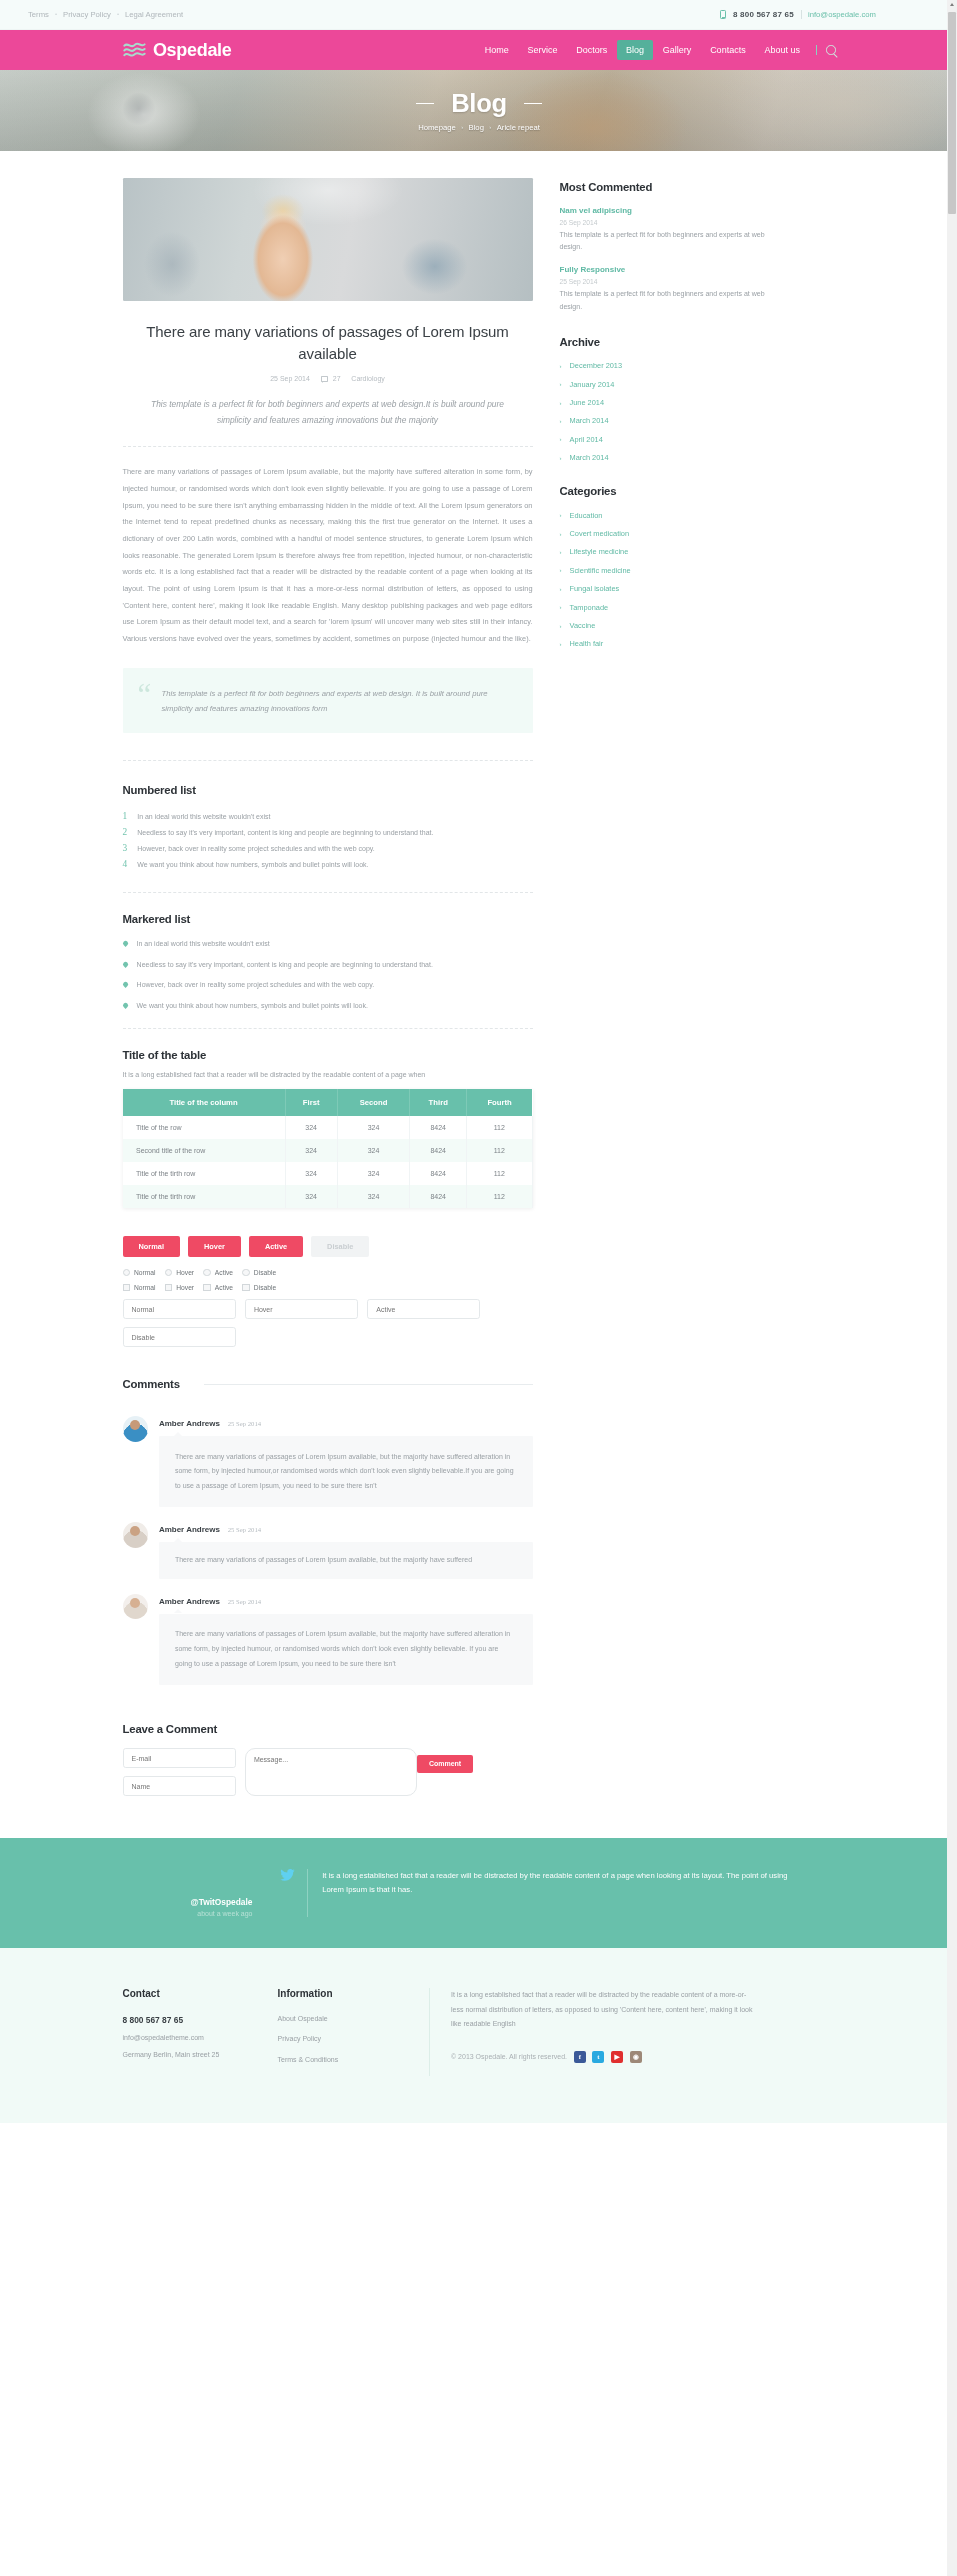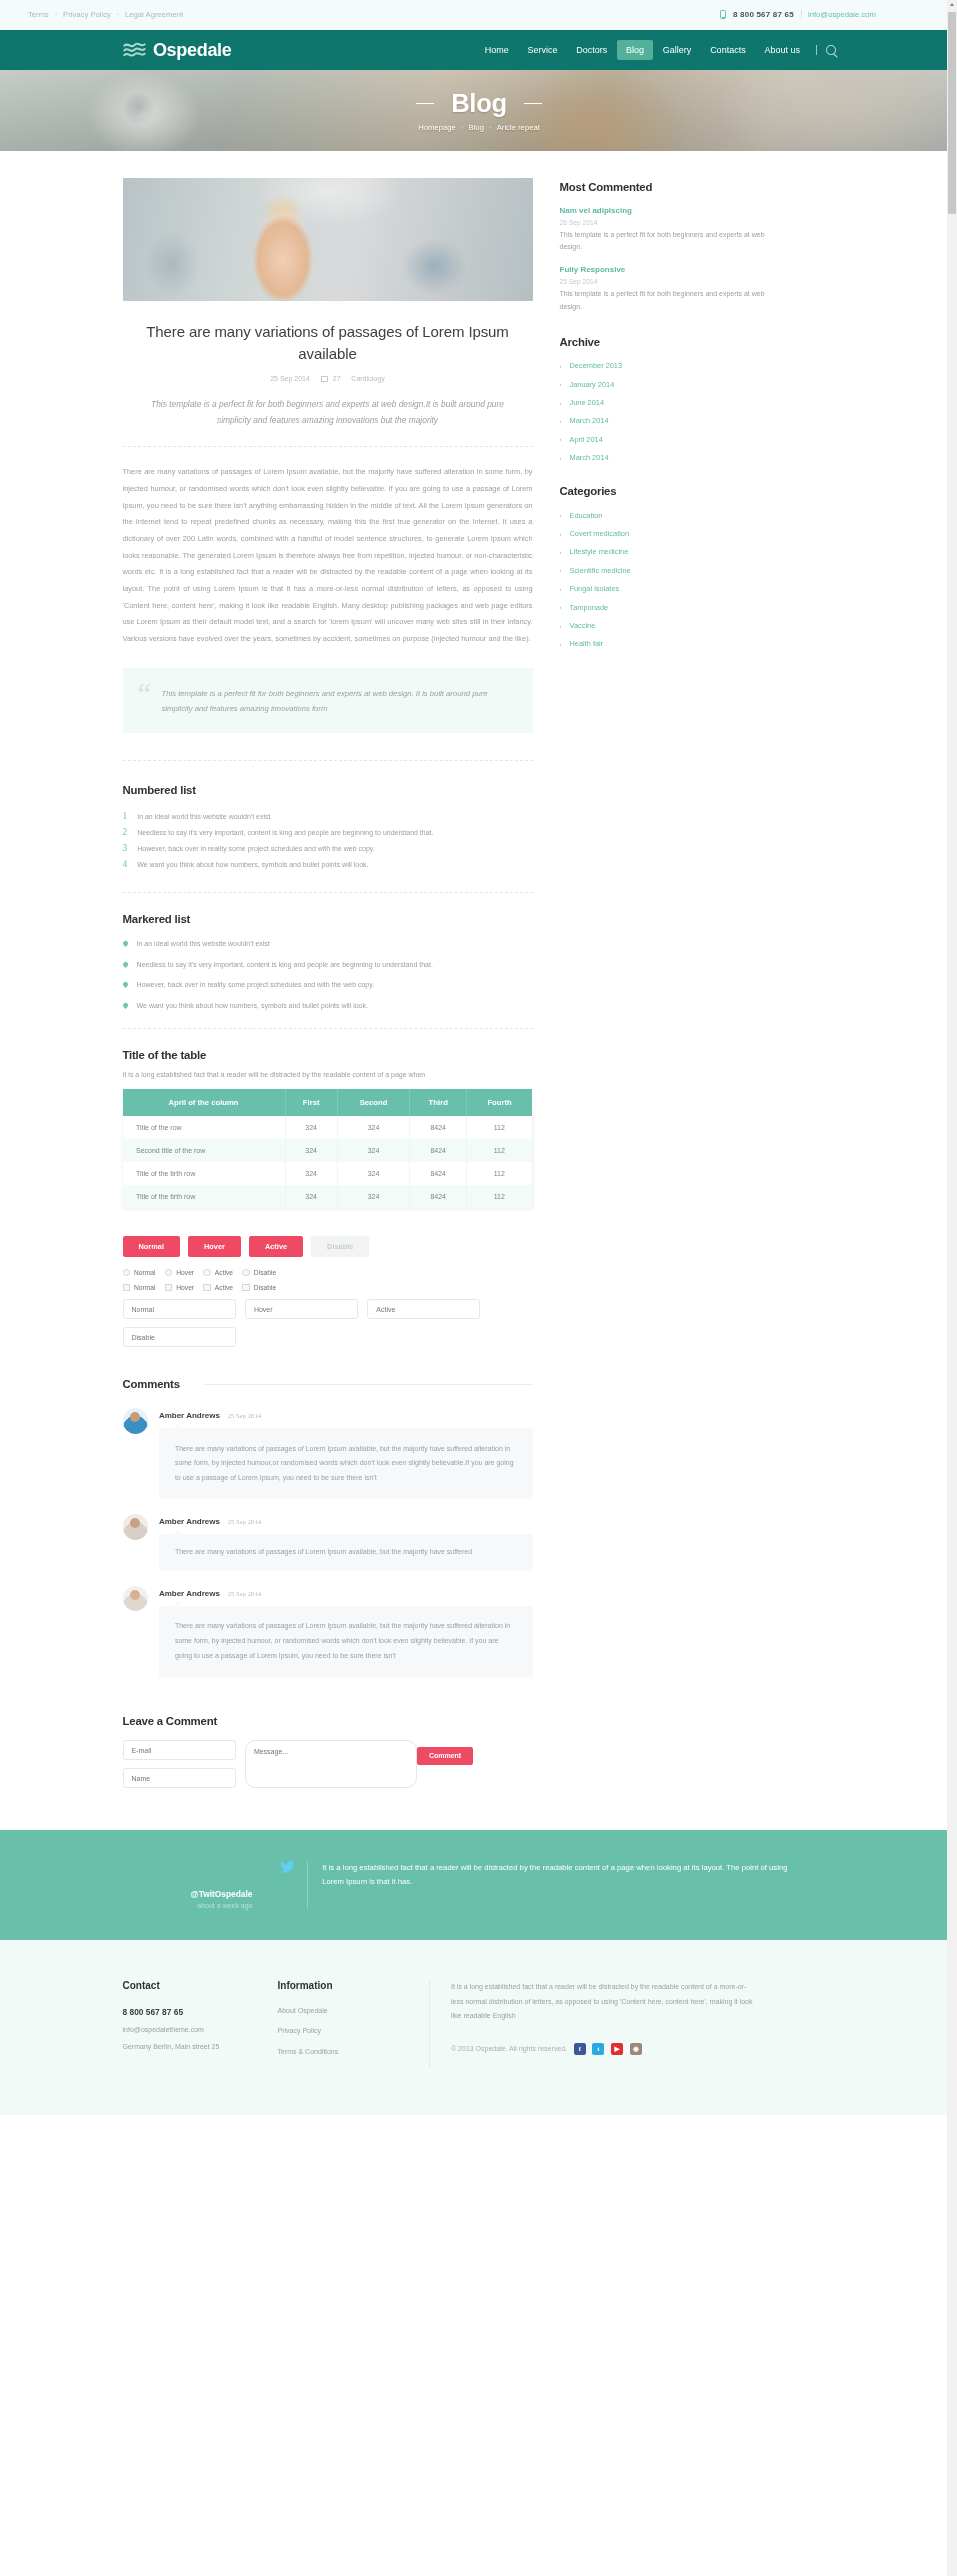--- a/index.html
+++ b/index.html
@@ -26,21 +26,21 @@
   .toplinks .sep { color: #cfd6d9; font-size: 6px; }
   .topcontact { display: flex; align-items: center; gap: 6.7px; font-size: 8px; }
   .phone-num { color: #4b5257; font-weight: bold; letter-spacing: 0.2px; }
   .vdiv { width: 0.7px; height: 9.4px; background: #d8e2e2; }
   .topmail { color: #6cc0ab; text-decoration: none; font-size: 7.7px; }
   .phone-ico { width: 6px; height: 9.4px; border: 1.1px solid #6cc0ab; border-radius: 1.3px; display:inline-block; position: relative;}
   .phone-ico:after { content:""; position:absolute; left:1px; bottom:0.7px; width:2.7px; height:0.9px; background:#6cc0ab;}
 
   
   .nav {
-    background: #0f766e;
+    background: #ec4899;
     height: 40px;
   }
   .nav .wrap { display: flex; align-items: center; justify-content: space-between; height: 40px; }
   .brand { display: flex; align-items: center; gap: 7.4px; }
   .logo-waves { display: block; }
   .brand-name { color: #fff; font-size: 18px; font-weight: bold; letter-spacing: -0.3px; }
   .menu { display: flex; align-items: center; gap: 0px; }
   .menu a {
     color: #ffffff; text-decoration: none; font-size: 9px;
     padding: 5.4px 9.4px; border-radius: 2px; display:inline-block;
@@ -143,21 +143,21 @@
   .btn { background: #ef4a64; color: #fff; font-size: 7.4px; font-weight: bold; border: none; border-radius: 2px; padding: 6px 16px; cursor: pointer; }
   .btn.dis { background: #f1f3f4; color: #c9ced1; }
   .optrow { display: flex; gap: 9.4px; align-items: center; font-size: 6.7px; color: #6d7377; margin-bottom: 8px; }
   .optrow label { display: flex; align-items: center; gap: 4px; }
   .radio { width: 7.4px; height: 7.4px; border: 0.7px solid #d2d7da; border-radius: 50%; background: #f6f7f8; display:inline-block; }
   .chk { width: 7.4px; height: 7.4px; border: 0.7px solid #d2d7da; background: #f6f7f8; display:inline-block; }
   .inputs { display: flex; gap: 9.4px; flex-wrap: wrap; margin-top: 6.7px;}
   .inp { width: 113px; height: 20px; border: 0.7px solid #e4e8ea; border-radius: 2.7px; padding: 0 8px; font-size: 7px; color: #b6bcc1; font-family: "Liberation Sans", sans-serif; background:#fff;}
 
   
-  .cmt-head { display: flex; align-items: center; gap: 24px; margin-bottom: 18px; }
+  .cmt-head { display: flex; align-items: center; gap: 24px; margin-bottom: 26px; }
   .cmt-head h3 { margin: 0; }
   .cmt-head .rule { flex: 1; height: 0.7px; background: #e8ecee; }
   .comment { display: flex; gap: 10.8px; margin-bottom: 15px; }
   .avatar { width: 25.6px; height: 25.6px; border-radius: 50%; flex: none; overflow: hidden; position: relative;
             background: radial-gradient(circle at 50% 78%, #3a8fc4 0 52%, #e7f1f6 53% 100%); }
   .avatar:after { content:""; position:absolute; left:50%; top:16%; width: 10px; height: 10px; margin-left:-5px; border-radius:50%; background:#c79a78; }
   .avatar.a2 { background: radial-gradient(circle at 50% 80%, #d8cfc6 0 52%, #f0ece8 53% 100%); }
   .avatar.a2:after { background:#caa283; }
   .avatar.a3 { background: radial-gradient(circle at 50% 80%, #e0d7cd 0 52%, #f3efec 53% 100%); }
   .avatar.a3:after { background:#d6b092; }
@@ -360,21 +360,21 @@
           </li>
       </ul>
 
       <div class="hr-dash" style="margin:19px 0 20px"></div>
 
       <h3 class="sec" style="margin-bottom:10.8px">Title of the table</h3>
       <div class="tbl-desc">It is a long established fact that a reader will be distracted by the readable content of a page when</div>
       <table class="tbl">
         <thead>
           <tr>
-            <th style="text-align:center">April of the column</th>
+            <th style="text-align:center">Title of the column</th>
             <th>First</th>
             <th>Second</th>
             <th>Third</th>
             <th>Fourth</th>
           </tr>
         </thead>
         <tbody>
           <tr>
             <td>Title of the row</td>
             <td>324</td>

